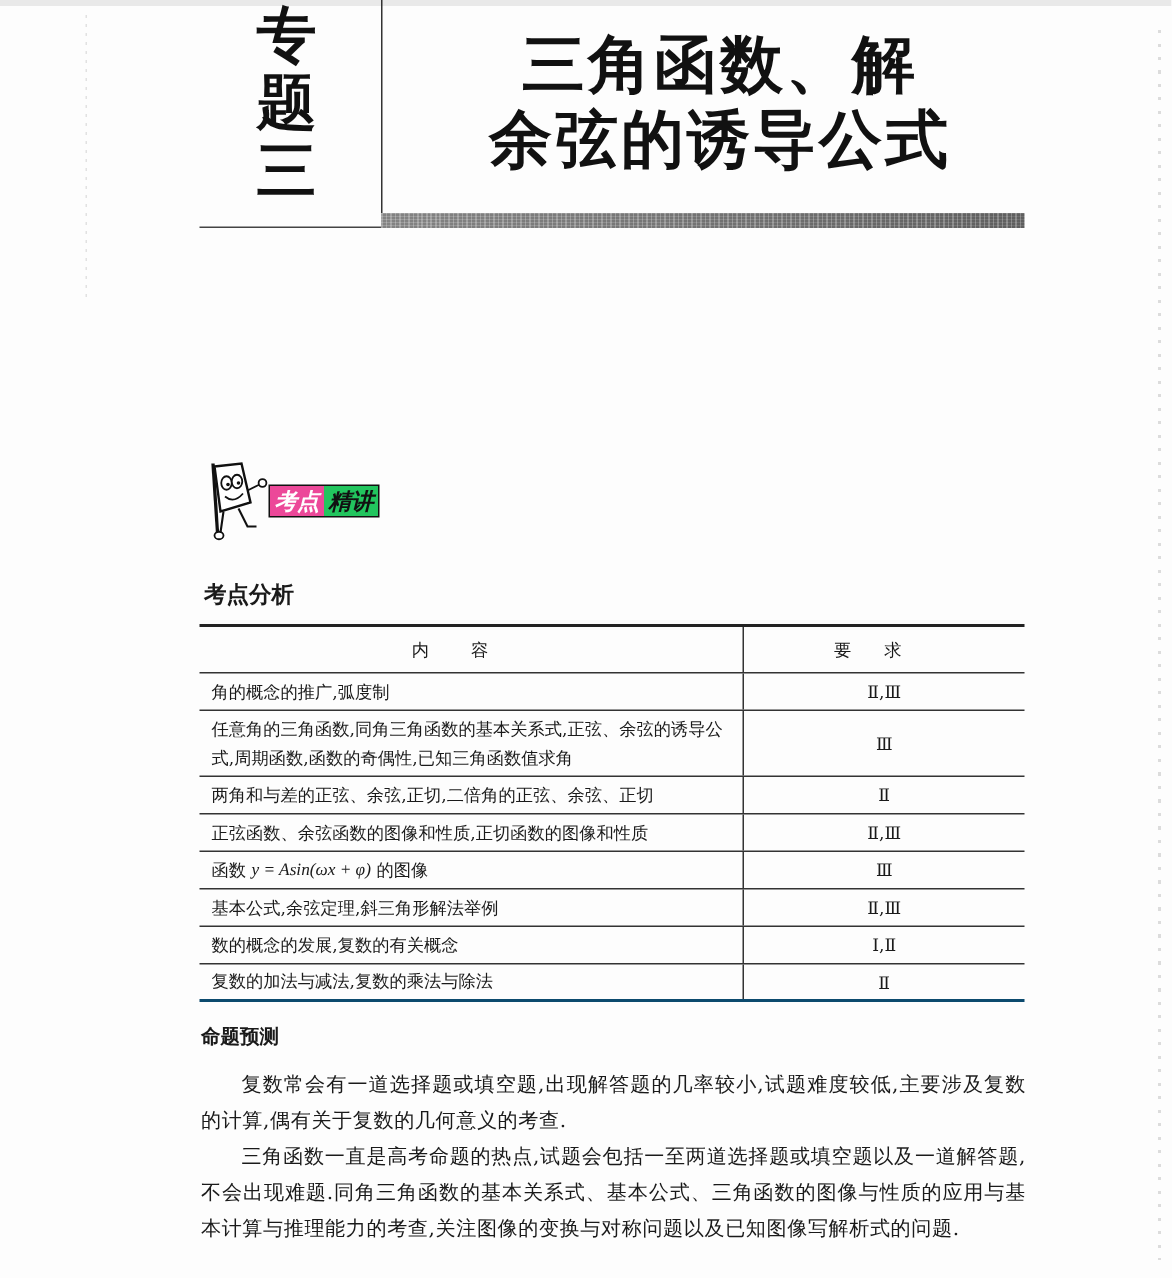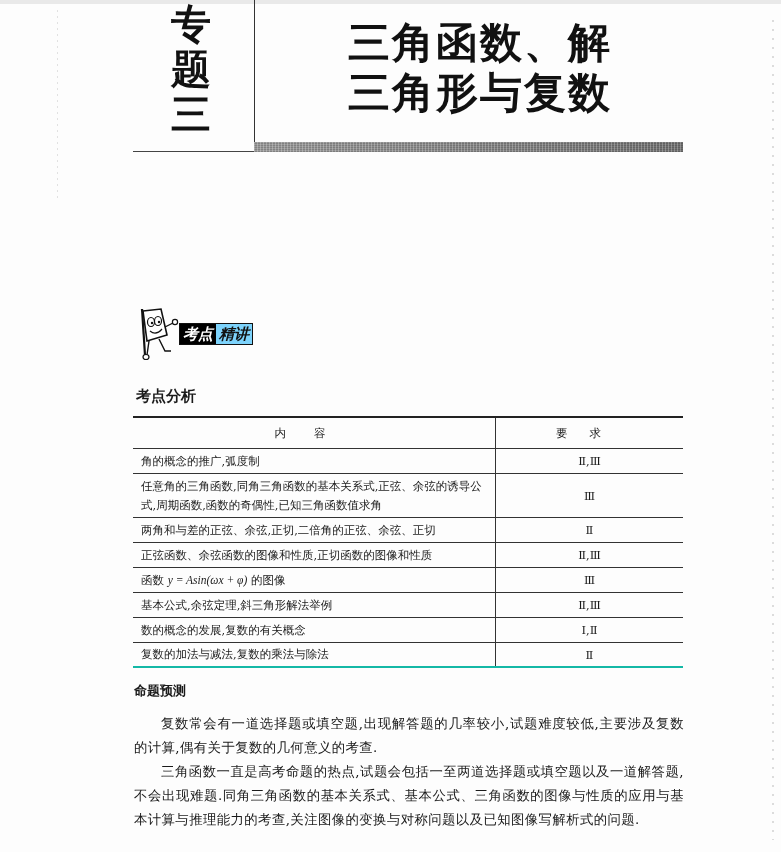--- a/index.html
+++ b/index.html
@@ -34,27 +34,27 @@
     background:
       repeating-linear-gradient(90deg, rgba(255,255,255,.25) 0 1px, transparent 1px 3px),
       repeating-linear-gradient(0deg, rgba(0,0,0,.15) 0 1px, transparent 1px 2px),
       linear-gradient(90deg, #9a9a9a, #8b8b8b 40%, #7d7d7d 70%, #6f6f6f);
   }
 
   
   .badge-area { position: absolute; left: 133px; top: 305px; width: 130px; height: 60px; }
   .mascot { position: absolute; left: 0; top: 0; width: 50px; height: 58px; }
   .badge { position: absolute; left: 46px; top: 18px; height: 20px; display: flex; border: 1.5px solid #111; }
-  .badge .b1 { background: #000000; color: #fff; padding: 0 3px; font-family: "DejaVu Sans", sans-serif; font-weight: bold; font-style: italic; font-size: 15px; line-height: 20px; }
-  .badge .b2 { background: #7dd3fc; color: #111; padding: 0 3px; font-family: "DejaVu Sans", sans-serif; font-weight: bold; font-style: italic; font-size: 15px; line-height: 20px; text-align: right; }
+  .badge .b1 { background: #ec4899; color: #fff; padding: 0 3px; font-family: "DejaVu Sans", sans-serif; font-weight: bold; font-style: italic; font-size: 15px; line-height: 20px; }
+  .badge .b2 { background: #22c55e; color: #111; padding: 0 3px; font-family: "DejaVu Sans", sans-serif; font-weight: bold; font-style: italic; font-size: 15px; line-height: 20px; text-align: right; }
 
   .h-sub { position: absolute; left: 136px; top: 387px; font-size: 15px; font-weight: bold; }
 
   
-  .table { position: absolute; left: 133px; top: 416px; width: 550px; border-top: 2px solid #222; border-bottom: 2px solid #14b8a6; }
+  .table { position: absolute; left: 133px; top: 416px; width: 550px; border-top: 2px solid #222; border-bottom: 2px solid #0c4a6e; }
   .row { display: flex; border-top: 1px solid #333; }
   .row:first-child { border-top: none; }
   .cell-c { width: 363px; padding: 0 8px; font-size: 11.5px; line-height: 19px; display: flex; align-items: center; border-right: 1px solid #333; box-sizing: border-box; }
   .cell-r { flex: 1; text-align: center; font-size: 11.5px; display: flex; align-items: center; justify-content: center; }
   .head .cell-c { justify-content: center; letter-spacing: 28px; }
   .head .cell-r { letter-spacing: 22px; }
   .math { font-family: Liberation Serif, serif; font-style: italic; }
 
   .h-pred { position: absolute; left: 134px; top: 682px; font-size: 13px; font-weight: bold; }
   .para { position: absolute; left: 134px; width: 550px; font-size: 13.4px; line-height: 24px; text-indent: 27px; text-align: justify; letter-spacing: .4px; }
@@ -72,21 +72,21 @@
 <div class="chapter-box"></div>
 <div class="chapter-label">
   <span>专</span>
   <span>题</span>
   <span>三</span>
 </div>
 <div class="header-divider"></div>
 <div class="header-underline-left"></div>
 <div class="title">
   <div>三角函数、解</div>
-  <div>三角形与复数</div>
+  <div>余弦的诱导公式</div>
 </div>
 <div class="title-bar"></div>
 
 <div class="badge-area">
   <svg class="mascot" viewBox="0 0 50 58">
     <path d="M10 6 L28 4 L34 30 L14 36 Z" fill="#fff" stroke="#111" stroke-width="1.6"></path>
     <line x1="9" y1="4" x2="12" y2="50" stroke="#111" stroke-width="2.2"></line>
     <ellipse cx="18" cy="17" rx="3.5" ry="4.5" fill="#fff" stroke="#111" stroke-width="1.2"></ellipse>
     <ellipse cx="25" cy="16" rx="3.5" ry="4.5" fill="#fff" stroke="#111" stroke-width="1.2"></ellipse>
     <circle cx="19" cy="18" r="1.2" fill="#111"></circle>

